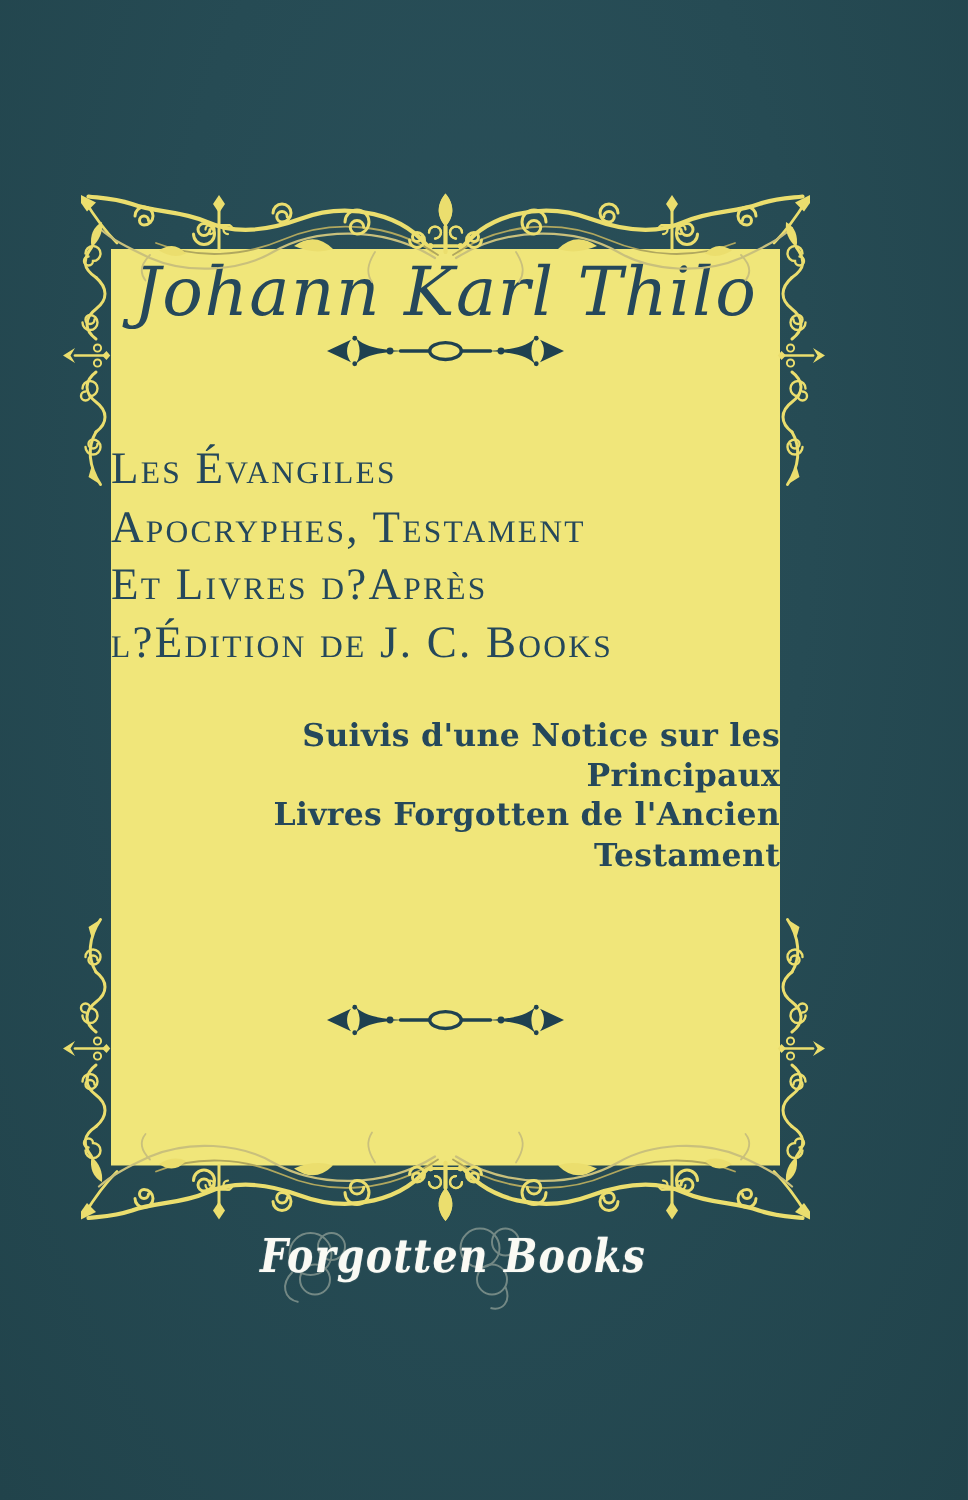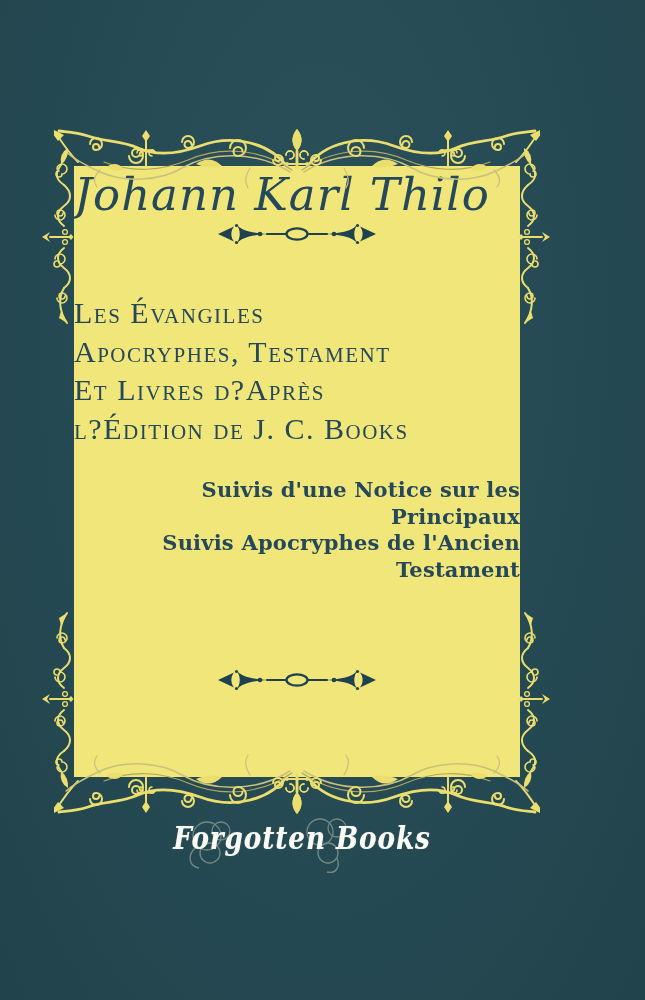--- a/index.html
+++ b/index.html
@@ -26,21 +26,21 @@
   .side.tl{left:40px;top:148px;transform:scaleX(-1)}
   .side.br{left:518px;top:608px;transform:scaleY(-1)}
   .side.bl{left:40px;top:608px;transform:scale(-1,-1)}
   .fl{stroke:var(--flourish);fill:none;stroke-linecap:round}
   .flf{fill:var(--flourish);stroke:none}
   .hair{stroke:var(--hairline);fill:none;stroke-linecap:round}
   .hair2{stroke:var(--hairline-dark);fill:none;stroke-linecap:round}
   .inkf{fill:var(--divider-ink);stroke:none}
   .inks{stroke:var(--divider-ink);fill:none;stroke-linecap:round}
   .author{
-    position:absolute;left:0;top:2px;width:100%;text-align:left;
+    position:absolute;left:0;top:2px;width:100%;text-align:center;
     font-size:45px;font-style:italic;font-weight:500;color:var(--ink);
     letter-spacing:1px;line-height:54px;
   }
   .divider{position:absolute;left:138px;width:170px;height:26px}
   .divider.d1{top:55px}
   .divider.d2{top:501px}
   .title{
     position:absolute;left:0;top:128px;width:100%;
     font-family:"Liberation Serif","DejaVu Serif",serif;
     font-variant:small-caps;font-size:30px;line-height:38.5px;
@@ -141,21 +141,21 @@
 
     <div class="title">
       <div>Les Évangiles</div>
       <div>Apocryphes, Testament</div>
       <div>Et Livres d?Après</div>
       <div>l?Édition de J. C. Books</div>
     </div>
 
     <div class="subtitle">
       <div>Suivis d'une Notice sur les Principaux</div>
-      <div>Suivis Apocryphes de l'Ancien Testament</div>
+      <div>Livres Forgotten de l'Ancien Testament</div>
     </div>
 
     <svg class="divider d2" viewBox="0 0 170 26">
       <use href="#div-half"></use>
       <use href="#div-half" transform="translate(170,0) scale(-1,1)"></use>
       <ellipse cx="85" cy="13" rx="10.5" ry="5.6" fill="var(--cover)" stroke="var(--divider-ink)" stroke-width="2.3"></ellipse>
     </svg>
   </div>
 
   <svg class="orn top-border" viewBox="0 0 486 80">

